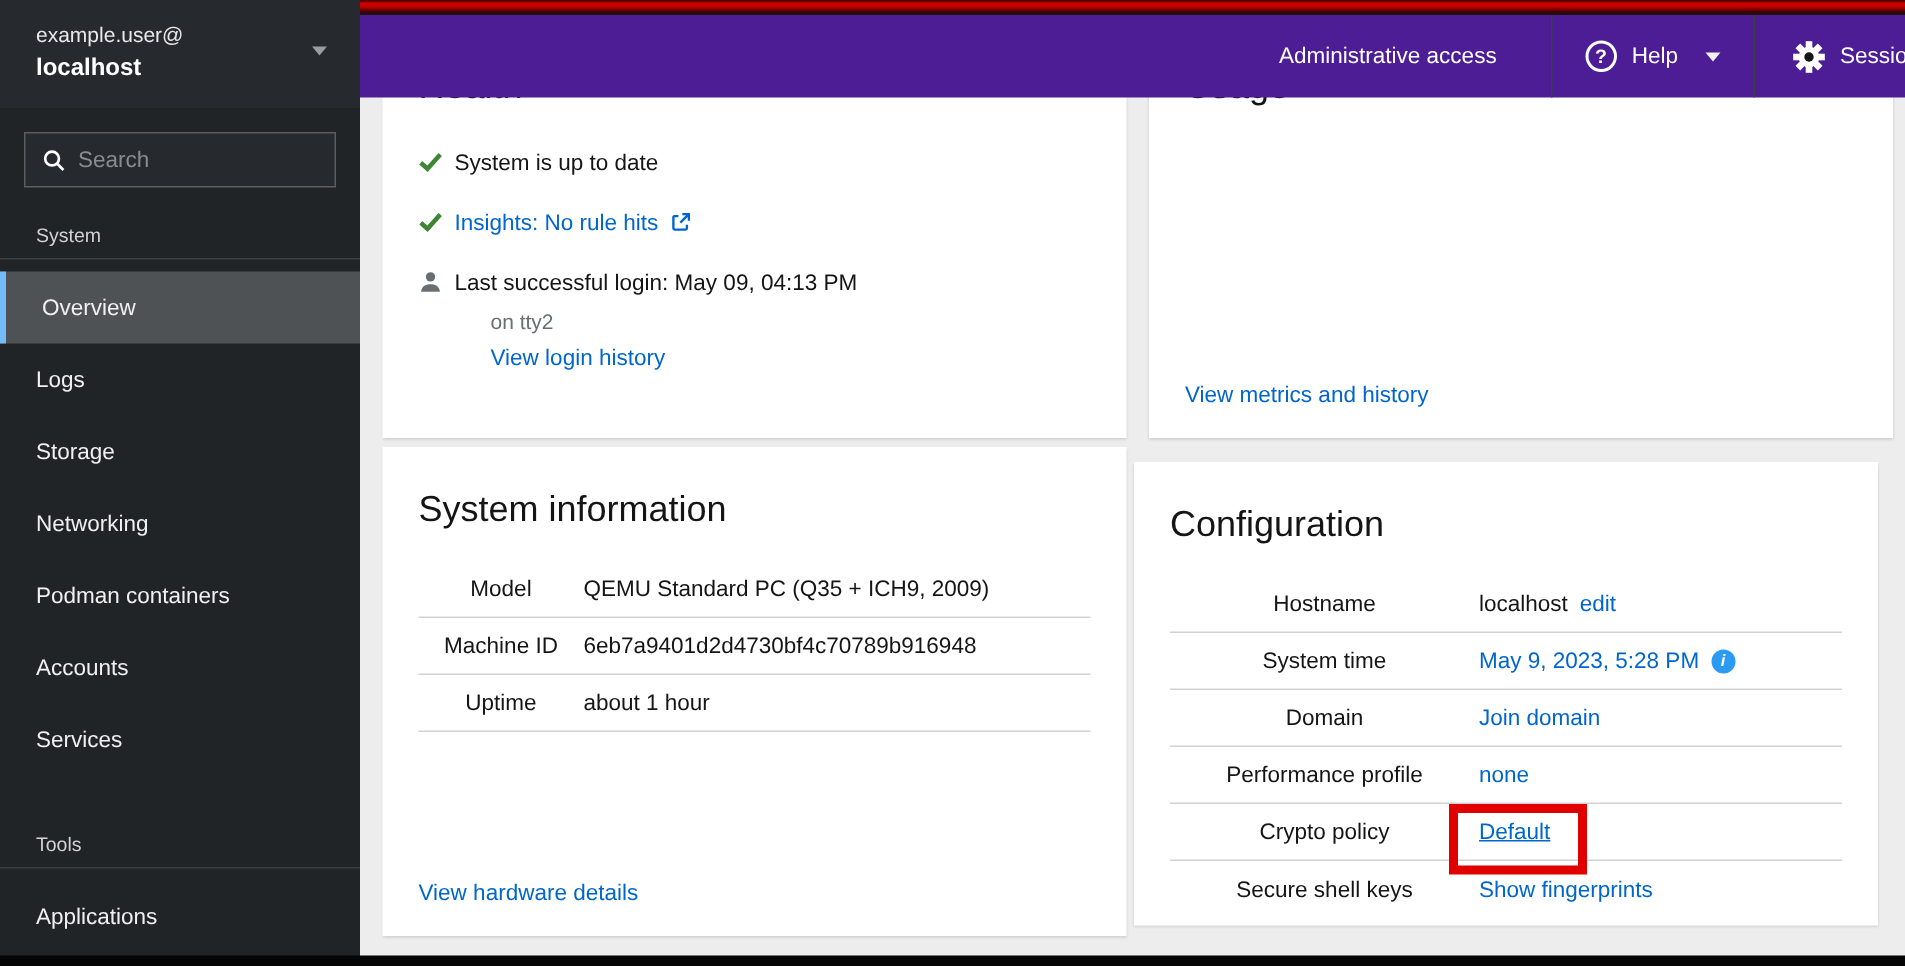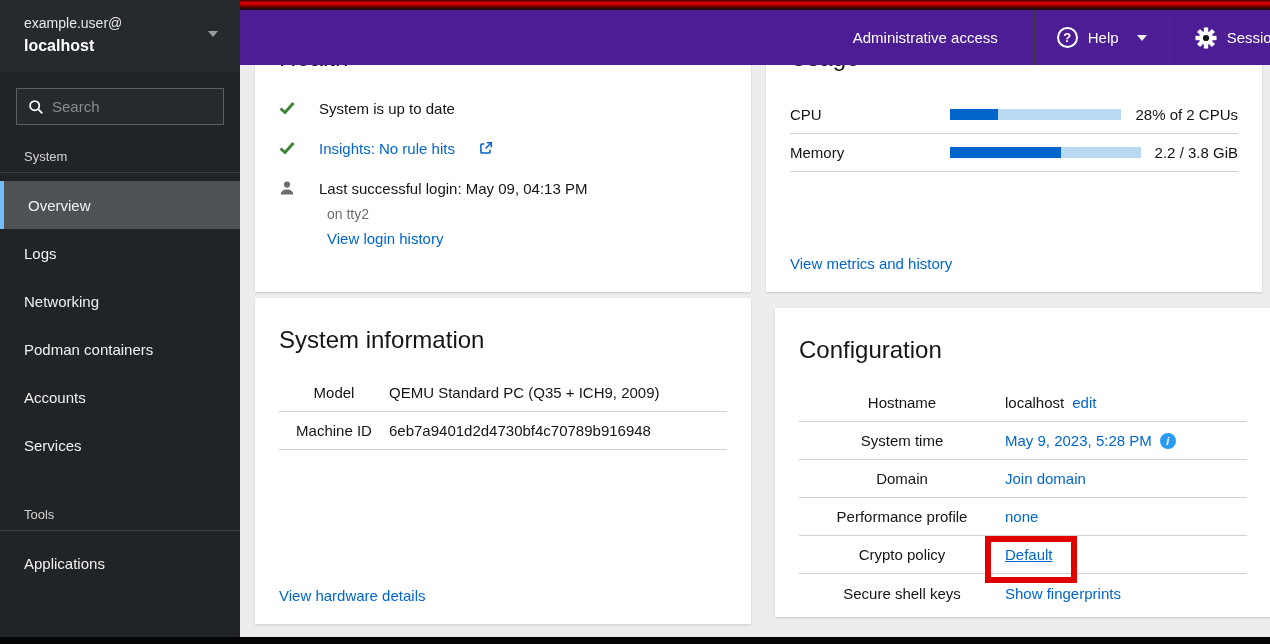--- a/index.html
+++ b/index.html
@@ -34,28 +34,28 @@
   .mh-group .caret { margin-left:8px; color:#f0f0f0; }
   .mh-spacer { width:20px; border-left:1px solid #3c3f42; }
   .help-icon { width:21px; height:21px; border:2px solid #fff; border-radius:50%; display:flex; align-items:center; justify-content:center; font-size:13px; font-weight:700; color:#fff; }
 
   
   .content { position:absolute; left:240px; top:0; width:1030px; height:644px; background:#ededed; z-index:1; }
   .card { position:absolute; background:#fff; box-shadow:0 1px 2px rgba(3,3,3,0.14); }
   .card-health  { left:15px;  top:20px;  width:496px; height:272px; }
   .card-usage   { left:526px; top:20px;  width:496px; height:272px; }
   .card-sysinfo { left:15px;  top:298px; width:496px; height:326px; }
-  .card-config  { left:535px; top:308px; width:496px; height:309px; }
+  .card-config  { left:516px; top:308px; width:496px; height:309px; }
   .card-title { font-size:24px; font-weight:500; color:#151515; padding:24px 24px 0; line-height:28px; }
   .card-sysinfo .card-title, .card-config .card-title { padding-top:28px; }
   .link { color:#0066cc; text-decoration:none; cursor:pointer; }
 
   
   .health-list { padding:26px 24px 0; }
-  .health-item { display:flex; align-items:center; gap:24px; height:20px; margin-bottom:20px; font-size:15px; }
+  .health-item { display:flex; align-items:center; gap:8px; height:20px; margin-bottom:20px; font-size:15px; }
   .health-item .h-icon { width:16px; flex:0 0 16px; display:flex; }
   .login-sub { margin:-14px 0 0 48px; font-size:14px; color:#6a6e73; line-height:20px; }
   .login-link { display:block; margin:6px 0 0 48px; font-size:15px; }
 
   
   .usage-table { margin:24px 24px 0; }
   .u-row { height:38px; display:flex; align-items:center; border-bottom:1px solid #d2d2d2; font-size:15px; }
   .u-label { flex:0 0 160px; }
   .u-bar { flex:1; height:11px; background:#b9d9f3; overflow:hidden; }
   .u-fill { display:block; height:100%; background:#0066cc; }
@@ -94,20 +94,21 @@
         <line x1="10.3" y1="10.3" x2="14.3" y2="14.3" stroke="#fff" stroke-width="1.8"></line>
       </svg>
     <input type="text" placeholder="Search" style="">
   </div>
 
   <nav>
     <div class="nav-title">System</div>
     <ul class="nav-items">
       <li class="nav-item selected">Overview</li>
       <li class="nav-item">Logs</li>
+      <li class="nav-item">Storage</li>
       <li class="nav-item">Networking</li>
       <li class="nav-item">Podman containers</li>
       <li class="nav-item">Accounts</li>
       <li class="nav-item">Services</li>
     </ul>
     <div class="nav-title tools">Tools</div>
     <ul class="nav-items">
       <li class="nav-item">Applications</li>
     </ul>
   </nav>
@@ -175,50 +176,38 @@
         </span>
         <span>Last successful login: May 09, 04:13 PM</span>
       </div>
       <div class="login-sub">on tty2</div>
       <a class="link login-link">View login history</a>
     </div>
   </section>
 
   <section class="card card-usage">
     <h2 class="card-title">Usage</h2>
-    <div class="usage-table">
-      <div class="u-row">
-        <span class="u-label">CPU</span>
-        <span class="u-bar">
-            <span class="u-fill" style="width: 28%;"></span>
-          </span>
-        <span class="u-value">28% of 2 CPUs</span>
-      </div>
-      <div class="u-row">
-        <span class="u-label">Memory</span>
-        <span class="u-bar">
-            <span class="u-fill" style="width: 58%;"></span>
-          </span>
-        <span class="u-value">2.2 / 3.8 GiB</span>
-      </div>
-    </div>
     <a class="link card-link-bottom">View metrics and history</a>
   </section>
 
   <section class="card card-sysinfo">
     <h2 class="card-title">System information</h2>
     <div class="info-table">
       <div class="t-row">
         <span class="t-label">Model</span>
         <span class="t-value">QEMU Standard PC (Q35 + ICH9, 2009)</span>
       </div>
       <div class="t-row">
         <span class="t-label">Machine ID</span>
         <span class="t-value">6eb7a9401d2d4730bf4c70789b916948</span>
       </div>
+      <div class="t-row">
+        <span class="t-label">Uptime</span>
+        <span class="t-value">about 1 hour</span>
+      </div>
     </div>
     <a class="link card-link-bottom">View hardware details</a>
   </section>
 
   <section class="card card-config">
     <h2 class="card-title">Configuration</h2>
     <div class="info-table">
       <div class="t-row">
         <span class="t-label">Hostname</span>
         <span class="t-value">

